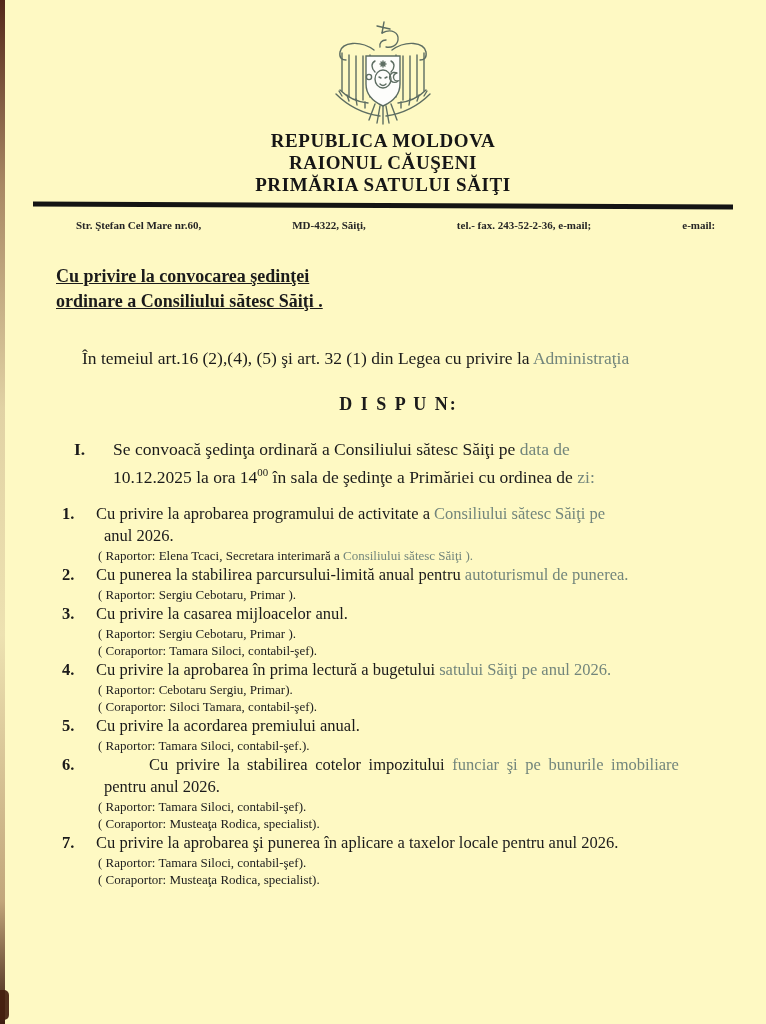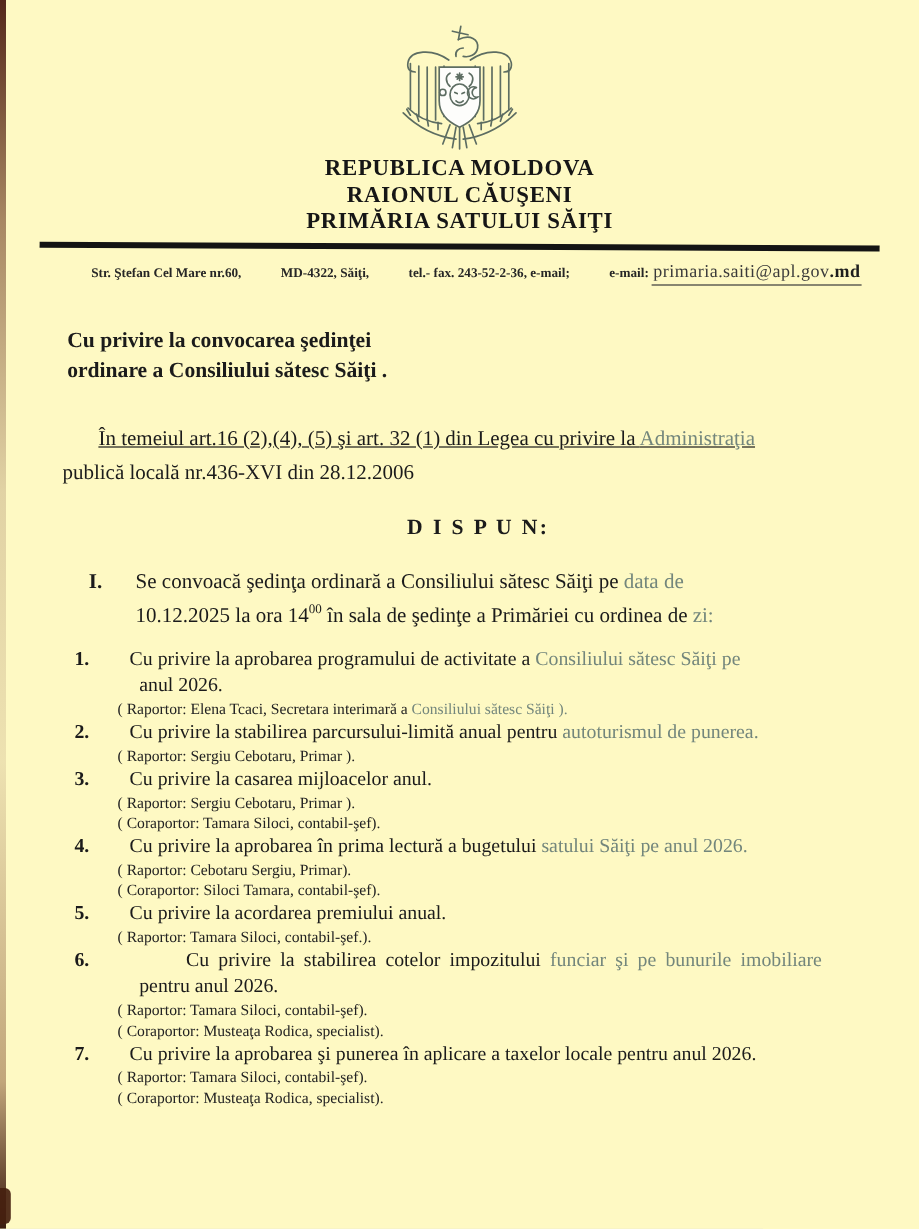--- a/index.html
+++ b/index.html
@@ -23,36 +23,36 @@
 
   .contact-row { display:flex; align-items:baseline; margin:11px 48px 0 76px; font-size:11px;
     font-weight:bold; white-space:nowrap; color:#262626; }
   .contact-row .sp { flex:1; }
   .email-link { font-size:15px; font-weight:normal; color:#3a3a3a; text-decoration:none;
     border-bottom:1.4px solid #3a3a3a; letter-spacing:.4px; padding:0 1px 1px 1px; }
   .email-link .tld { font-weight:bold; color:#1e1e1e; }
 
   .title-block { text-align:center; margin-top:36px; font-weight:bold; font-size:20px; line-height:25px; }
 
-  .subject-block { margin:33px 0 0 56px; font-weight:bold; font-size:18px; line-height:25px; }
+  .subject-block { margin:33px 0 0 56px; font-weight:bold; font-size:18px; line-height:25px;text-decoration:underline; }
 
   .legal-block { margin:30px 44px 0 52px; font-size:17.5px; line-height:28px; }
-  .legal-line:first-child { text-indent:30px;text-decoration:underline; }
+  .legal-line:first-child { text-indent:30px; }
 
   .dispun { text-align:center; margin-top:22px; font-weight:bold; font-size:18px; letter-spacing:2px;padding-left:31px; }
 
   .section-row { display:flex; margin:20px 44px 0 74px; font-size:17.5px; line-height:28px; }
   .section-num { font-weight:bold; flex:0 0 39px; }
   .section-body { flex:1; }
 
   .agenda-list { margin:12px 34px 0 62px; }
   .agenda-item { display:flex; }
   .agenda-num { font-weight:bold; font-size:16.5px; flex:0 0 27px; line-height:22px; text-align:left; }
   .agenda-body { flex:1; padding-left:7px; }
-  .agenda-line { font-size:16.5px; line-height:22px;margin-left:12px; }
+  .agenda-line { font-size:16.5px; line-height:22px; }
   .agenda-line.cont { padding-left:8px; }
   .agenda-line.wide { word-spacing:3.5px;text-align:center; }
   .agenda-note { font-size:13px; line-height:17px; padding-left:2px; color:#222; }
 
   .ink-light { color:#73867c; }
   sup { font-size:62%; vertical-align:super; line-height:0; }
 </style>
 </head>
 <body>
 
@@ -96,32 +96,30 @@
 
   <div class="contact-row">
     <span>Str. Ştefan Cel Mare nr.60,</span>
     <span class="sp"></span>
     <span>MD-4322, Săiţi,</span>
     <span class="sp"></span>
     <span>tel.- fax. 243-52-2-36, e-mail;</span>
     <span class="sp"></span>
     <span>e-mail:</span>
     <span>&nbsp;</span>
-    <span class="email-link"><span>primaria.saiti@apl.gov</span><span class="tld">.md</span></span>
   </div>
 
 
   <div class="subject-block">
     <div>Cu privire la convocarea şedinţei</div>
     <div>ordinare a Consiliului sătesc Săiţi .</div>
   </div>
 
   <div class="legal-block">
       <div class="legal-line"><span>În temeiul  art.16 (2),(4), (5) şi art. 32 (1) din Legea cu privire la </span><span class="ink-light">Administraţia</span></div>
-      <div class="legal-line"><span>publică locală nr.436-XVI din 28.12.2006</span></div>
     </div>
 
   <div class="dispun">D I S P U N:</div>
 
   <div class="section-row">
     <div class="section-num">I.</div>
     <div class="section-body">
         <div class="section-line"><span>Se convoacă şedinţa ordinară a Consiliului sătesc Săiţi pe </span><span class="ink-light">data de</span></div>
         <div class="section-line"><span>10.12.2025 la ora 14</span><sup>00</sup><span>  în sala de şedinţe a Primăriei cu ordinea de </span><span class="ink-light">zi:</span></div>
       </div>
@@ -132,21 +130,21 @@
         <div class="agenda-num">1.</div>
         <div class="agenda-body">
           <div class="agenda-line"><span>Cu privire la aprobarea programului de activitate a </span><span class="ink-light">Consiliului sătesc Săiţi pe</span></div>
           <div class="agenda-line cont"><span>anul 2026.</span></div>
           <div class="agenda-note"><span>( Raportor: Elena Tcaci, Secretara interimară a  </span><span class="ink-light">Consiliului sătesc Săiţi ).</span></div>
         </div>
       </div>
       <div class="agenda-item">
         <div class="agenda-num">2.</div>
         <div class="agenda-body">
-          <div class="agenda-line"><span>Cu privire la stabilirea parcursului-limită anual pentru </span><span class="ink-light">autoturismul de punerea.</span></div>
+          <div class="agenda-line"><span>Cu punerea la stabilirea parcursului-limită anual pentru </span><span class="ink-light">autoturismul de punerea.</span></div>
           <div class="agenda-note"><span>( Raportor: Sergiu Cebotaru, Primar ).</span></div>
         </div>
       </div>
       <div class="agenda-item">
         <div class="agenda-num">3.</div>
         <div class="agenda-body">
           <div class="agenda-line"><span>Cu privire la casarea mijloacelor anul.</span></div>
           <div class="agenda-note"><span>( Raportor: Sergiu Cebotaru, Primar ).</span></div>
           <div class="agenda-note"><span>( Coraportor: Tamara Siloci, contabil-şef).</span></div>
         </div>

